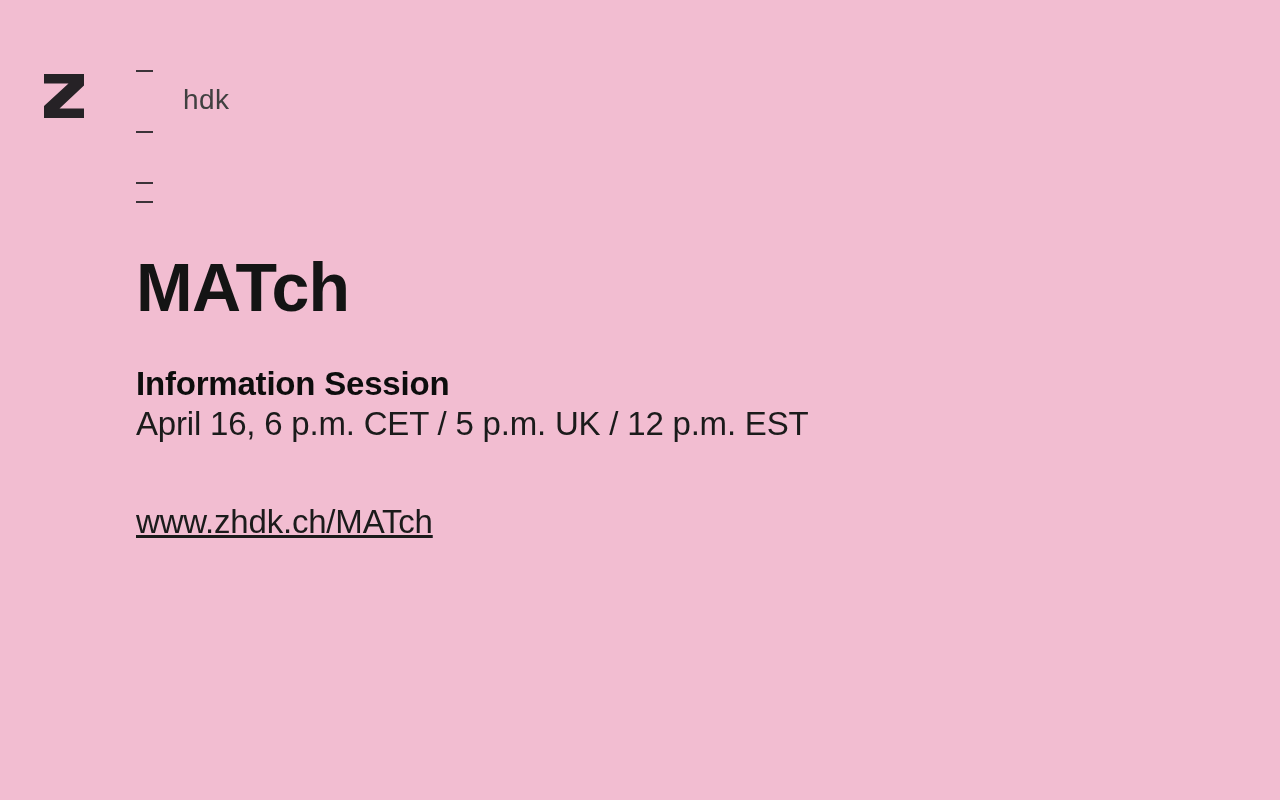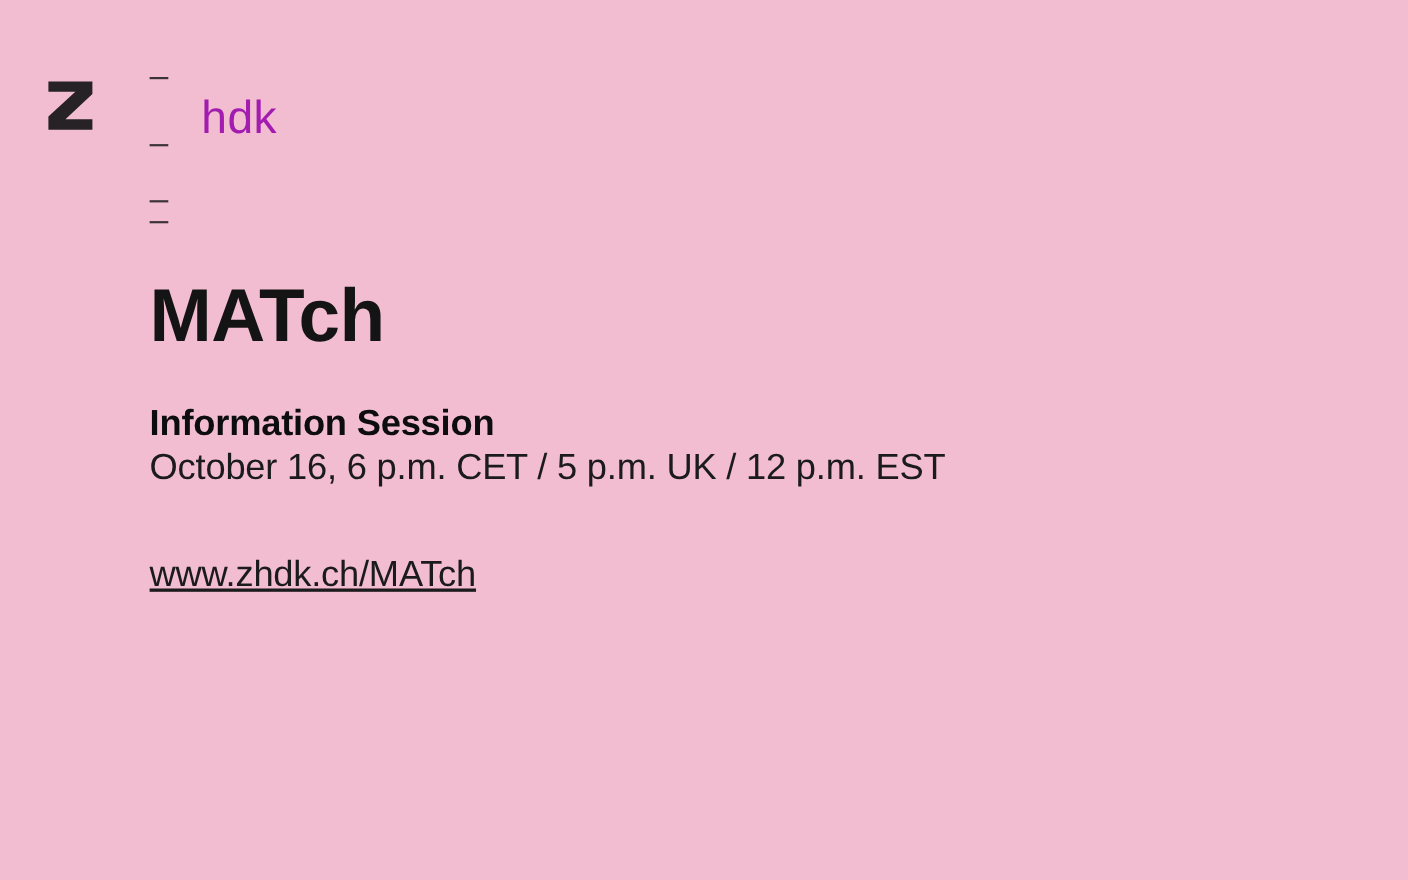--- a/index.html
+++ b/index.html
@@ -59,25 +59,25 @@
   }
   .rule.r1 { top: 70px; }
   .rule.r2 { top: 131px; }
   .rule.r3 { top: 182px; }
   .rule.r4 { top: 201px; }
 
   .logo-hdk {
     position: absolute;
     left: 47px;
     top: 86px;
-    font-size: 42px;
+    font-size: 28px;
     font-weight: 400;
     letter-spacing: 0.4px;
     line-height: 1;
-    color: #a21caf;
+    color: #404040;
   }
 
   .logo-sub {
     position: absolute;
     left: 0;
     top: 141px;
     font-size: 13.5px;
     font-weight: 400;
     line-height: 16px;
     letter-spacing: 0.05px;
@@ -159,21 +159,21 @@
   </div>
 
   <div class="content">
 
     <h1 class="title">
       <span class="line">MATch</span>
     </h1>
 
     <div class="info-group">
       <div class="label">Information Session</div>
-      <div class="value">October 16, 6 p.m. CET / 5 p.m. UK / 12 p.m. EST</div>
+      <div class="value">April 16, 6 p.m. CET / 5 p.m. UK / 12 p.m. EST</div>
     </div>
 
     <div class="info-group second">
       <div class="value light">www.zhdk.ch/MATch</div>
     </div>
 
   </div>
 
 </div>
 

